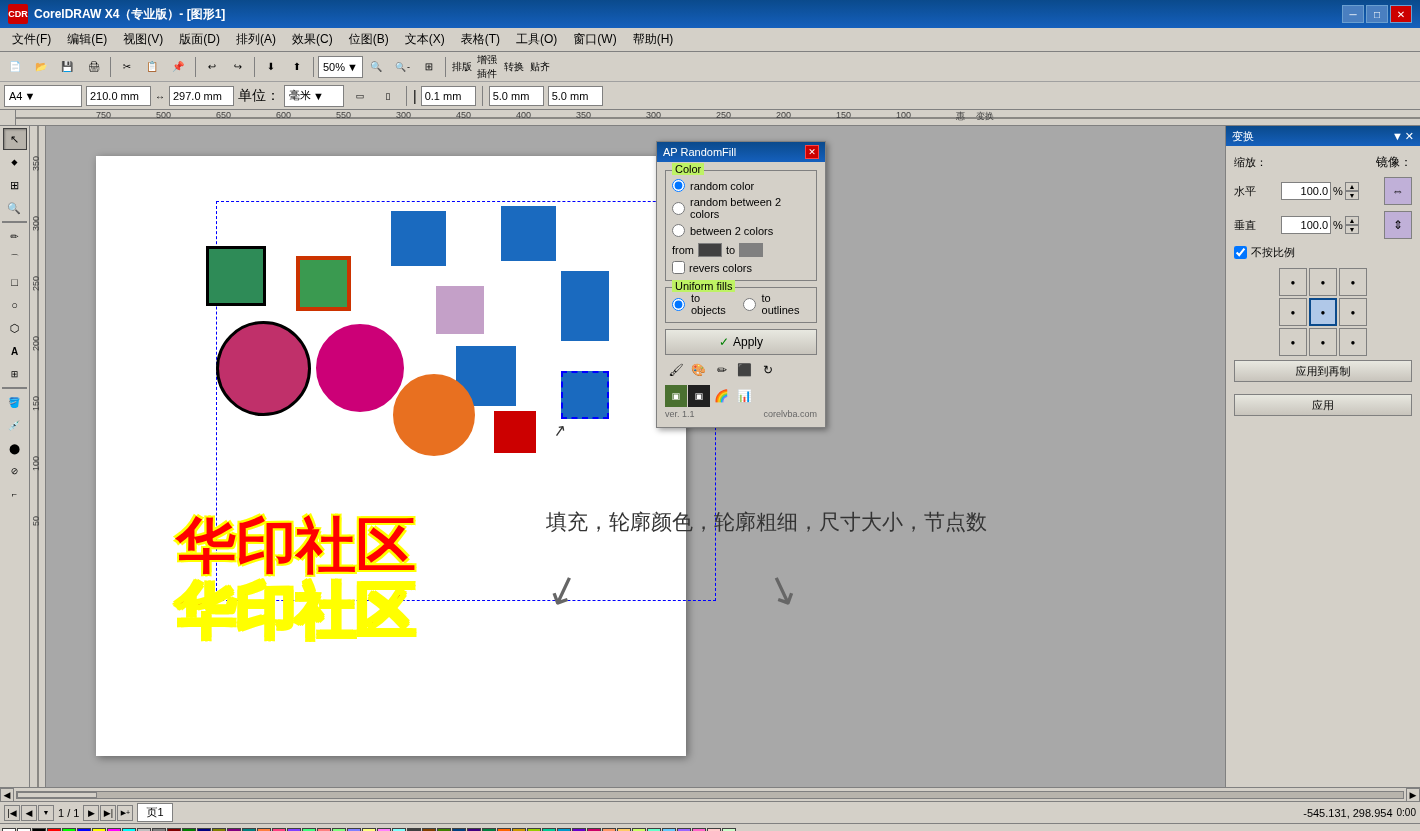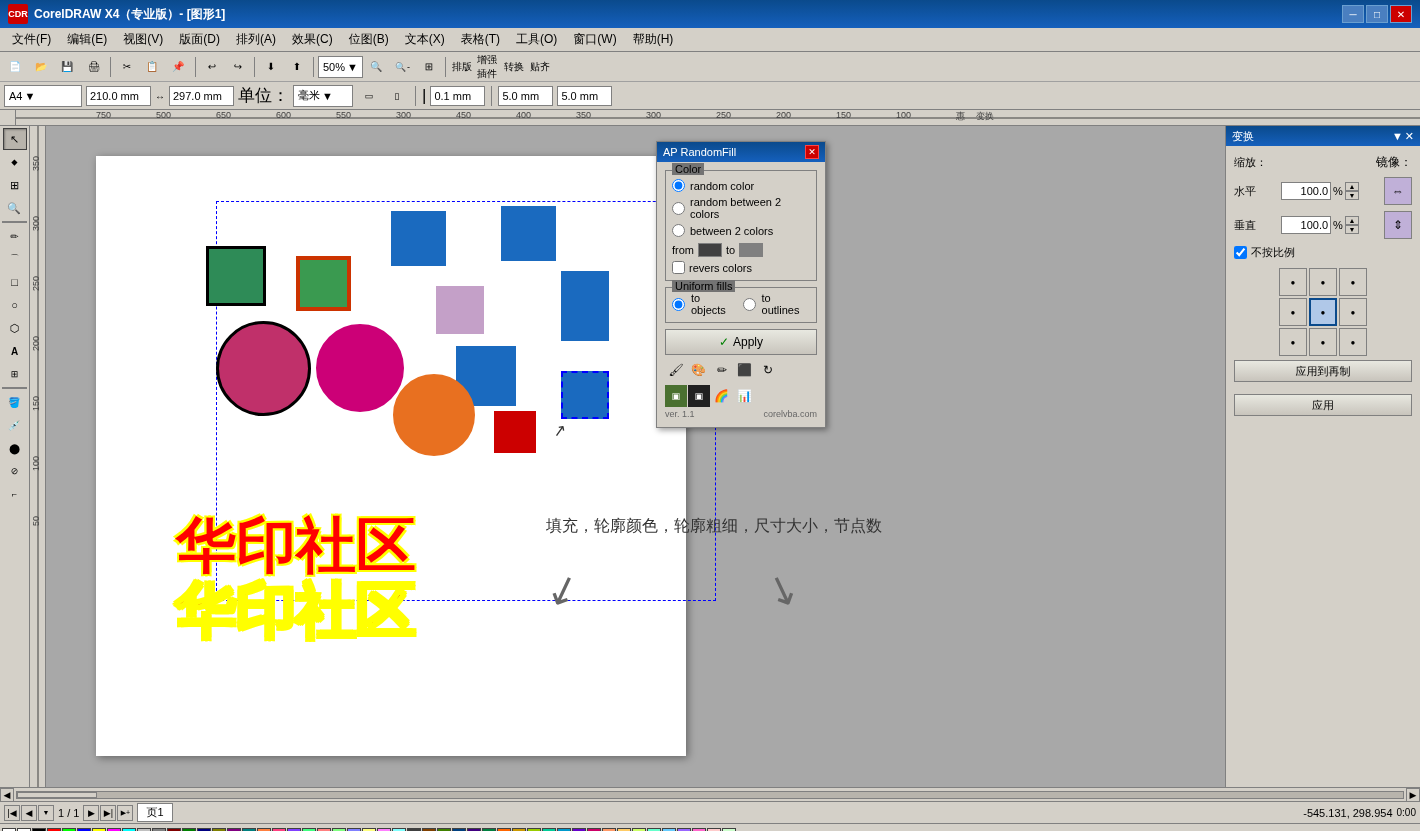--- a/index.html
+++ b/index.html
@@ -17,21 +17,21 @@
     #menu-bar { background: #d4d0c8; height: 24px; display: flex; align-items: center; padding: 0 4px; border-bottom: 1px solid #808080; }
     .menu-item { padding: 2px 8px; font-size: 12px; color: #000; cursor: pointer; height: 22px; display: flex; align-items: center; }
     #toolbar1 { height: 30px; display: flex; align-items: center; padding: 2px 4px; gap: 2px; border-bottom: 1px solid #a0a0a0; }
     .tb-btn { width: 24px; height: 24px; background: #d4d0c8; border: 1px solid transparent; display: flex; align-items: center; justify-content: center; cursor: pointer; font-size: 10px; }
     .tb-separator { width: 1px; height: 20px; background: #808080; margin: 0 2px; }
     .tb-dropdown { height: 22px; background: white; border: 1px solid #808080; padding: 0 4px; font-size: 11px; display: flex; align-items: center; gap: 2px; cursor: pointer; }
 
     
     #prop-bar { height: 28px; background: #d4d0c8; border-bottom: 1px solid #808080; display: flex; align-items: center; padding: 0 4px; gap: 4px; }
     .prop-input { height: 20px; background: white; border: 1px solid #808080; padding: 0 3px; font-size: 11px; width: 55px; }
-    .prop-label { font-size: 17px; color: #000; }
+    .prop-label { font-size: 14px; color: #000; }
 
     
     #main-area { display: flex; height: calc(831px - 28px - 24px - 30px - 28px - 22px); }
 
     
     #toolbox { width: 30px; background: #d4d0c8; border-right: 1px solid #808080; display: flex; flex-direction: column; align-items: center; padding: 2px; gap: 1px; overflow: hidden; }
     .tool-btn { width: 24px; height: 22px; background: #d4d0c8; border: 1px solid transparent; display: flex; align-items: center; justify-content: center; cursor: pointer; font-size: 11px; }
     .tool-btn.active { border: 1px solid #404040; background: #b8b4ac; box-shadow: inset 1px 1px 2px rgba(0,0,0,0.3); }
 
     
@@ -48,21 +48,21 @@
 
     
     #dialog { position: absolute; top: 180px; left: 760px; width: 170px; background: #d4d0c8; border: 1px solid #808080; box-shadow: 2px 2px 6px rgba(0,0,0,0.4); z-index: 100; }
     #dialog-title { background: linear-gradient(to bottom, #0a4a8c, #1560bd); color: white; height: 20px; display: flex; align-items: center; justify-content: space-between; padding: 0 6px; font-size: 11px; cursor: move; }
     #dialog-close { width: 14px; height: 14px; background: #cc0000; border: 1px solid #ff4444; display: flex; align-items: center; justify-content: center; font-size: 9px; color: white; cursor: pointer; }
     #dialog-content { padding: 8px; }
     .radio-group { display: flex; flex-direction: column; gap: 4px; margin-bottom: 6px; }
     .radio-row { display: flex; align-items: center; gap: 5px; font-size: 11px; }
     .radio-row input[type=radio] { margin: 0; }
     .group-box { border: 1px solid #808080; padding: 4px 6px 6px; margin-bottom: 6px; position: relative; }
-    .group-label { position: absolute; top: -8px; left: 6px; background: #737373; padding: 0 3px; font-size: 11px; }
+    .group-label { position: absolute; top: -8px; left: 6px; background: #bef264; padding: 0 3px; font-size: 11px; }
     .color-row { display: flex; align-items: center; gap: 4px; font-size: 11px; margin-top: 4px; }
     .color-swatch { width: 24px; height: 14px; border: 1px solid #808080; cursor: pointer; }
     .checkbox-row { display: flex; align-items: center; gap: 4px; font-size: 11px; }
     .checkbox-row input { margin: 0; }
     .apply-btn { width: 100%; height: 26px; background: linear-gradient(to bottom, #e8e8e0, #c8c4bc); border: 1px solid #808080; font-size: 12px; cursor: pointer; display: flex; align-items: center; justify-content: center; gap: 4px; margin-top: 4px; }
     .apply-btn-icon { color: #008000; font-size: 12px; }
 
     
     .icon-row { display: flex; align-items: center; gap: 1px; margin-top: 4px; }
     .icon-btn { width: 22px; height: 22px; background: #d4d0c8; border: 1px solid transparent; display: flex; align-items: center; justify-content: center; font-size: 9px; cursor: pointer; }
@@ -298,21 +298,21 @@
 
         <div class="canvas-text" style="left:80px;top:350px;font-size:60px;">
           <span>华印社区</span>
         </div>
 
         <div class="canvas-text2" style="left:80px;top:415px;font-size:60px;color:#cc0000;-webkit-text-stroke:3px #ffff00;">
           <span>华印社区</span>
         </div>
       </div>
 
-      <div class="canvas-label" style="left:500px;top:390px;font-size:16px;color:#333;">
+      <div class="canvas-label" style="left:500px;top:382px;font-size:21px;color:#333;">
         <span>填充，轮廓颜色，轮廓粗细，尺寸大小，节点数</span>
       </div>
 
       <div style="position:absolute;left:500px;top:440px;font-size:40px;color:#666;transform:rotate(-20deg);">↙</div>
       <div style="position:absolute;left:720px;top:440px;font-size:40px;color:#666;transform:rotate(20deg);">↘</div>
 
       <div style="position:absolute;left:507px;top:295px;font-size:16px;color:#333;transform:rotate(-10deg);">↗</div>
 
       <div id="dialog" style="position:absolute;top:15px;left:610px;width:170px;">
         <div id="dialog-title">

